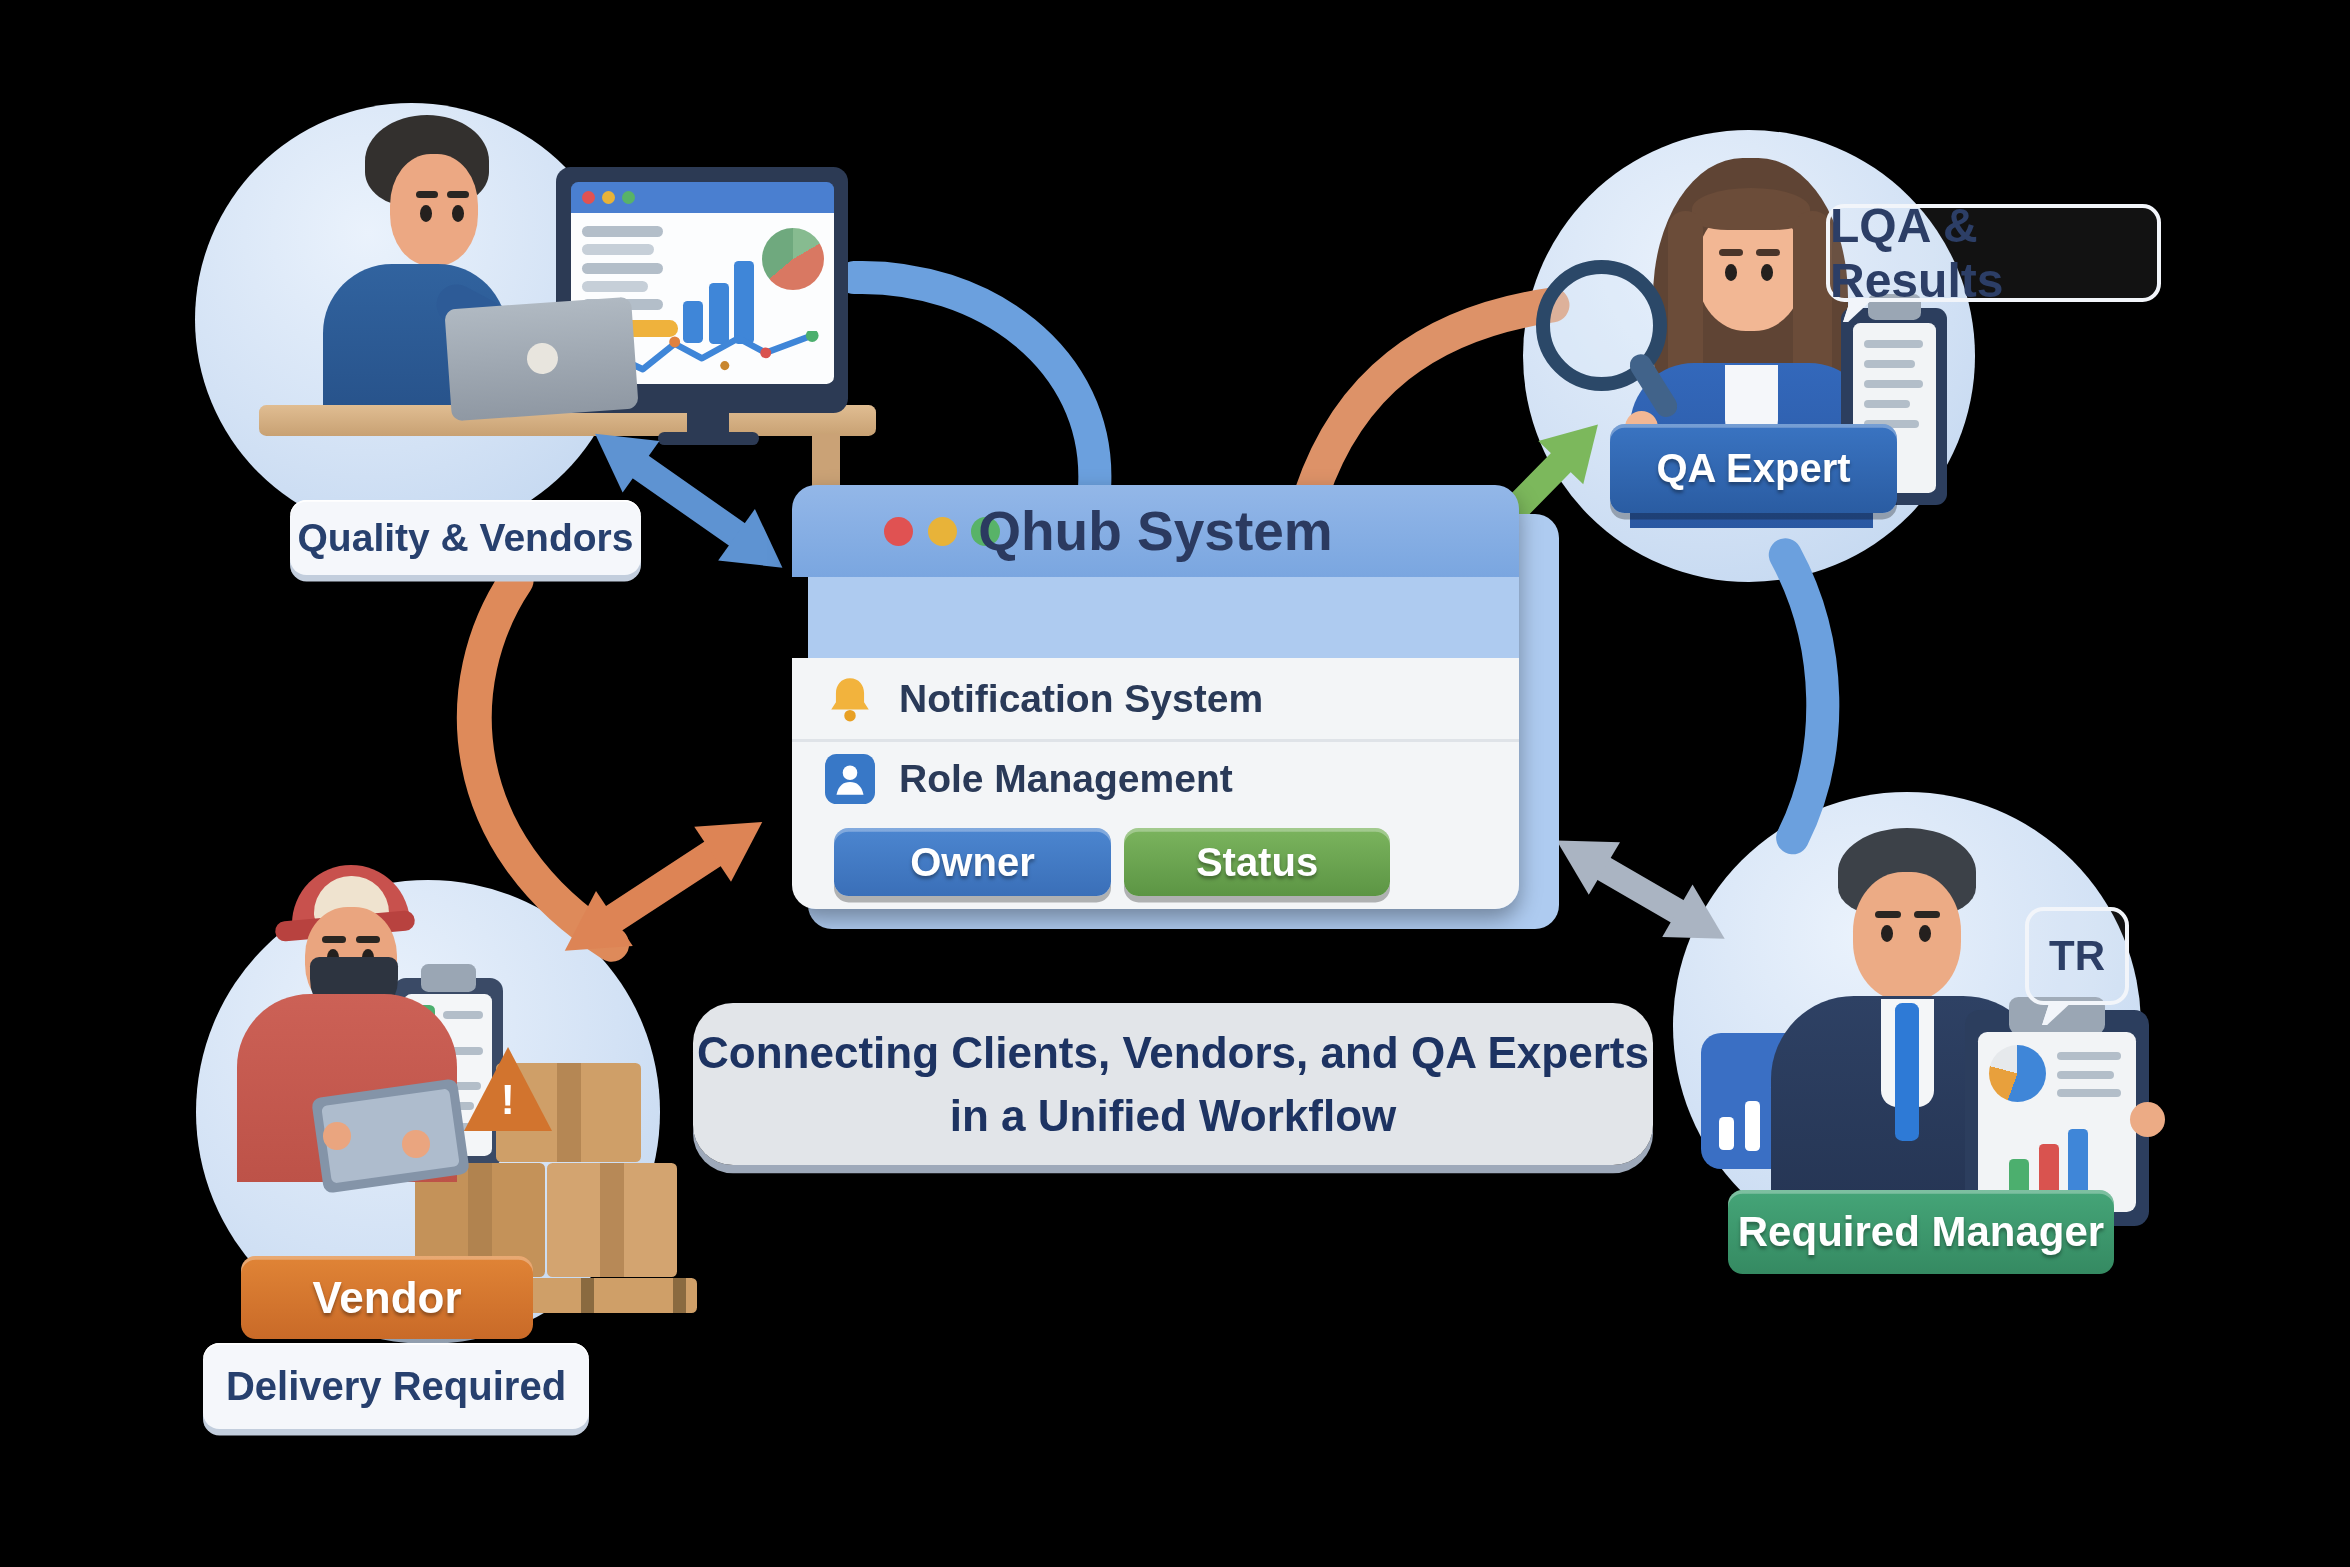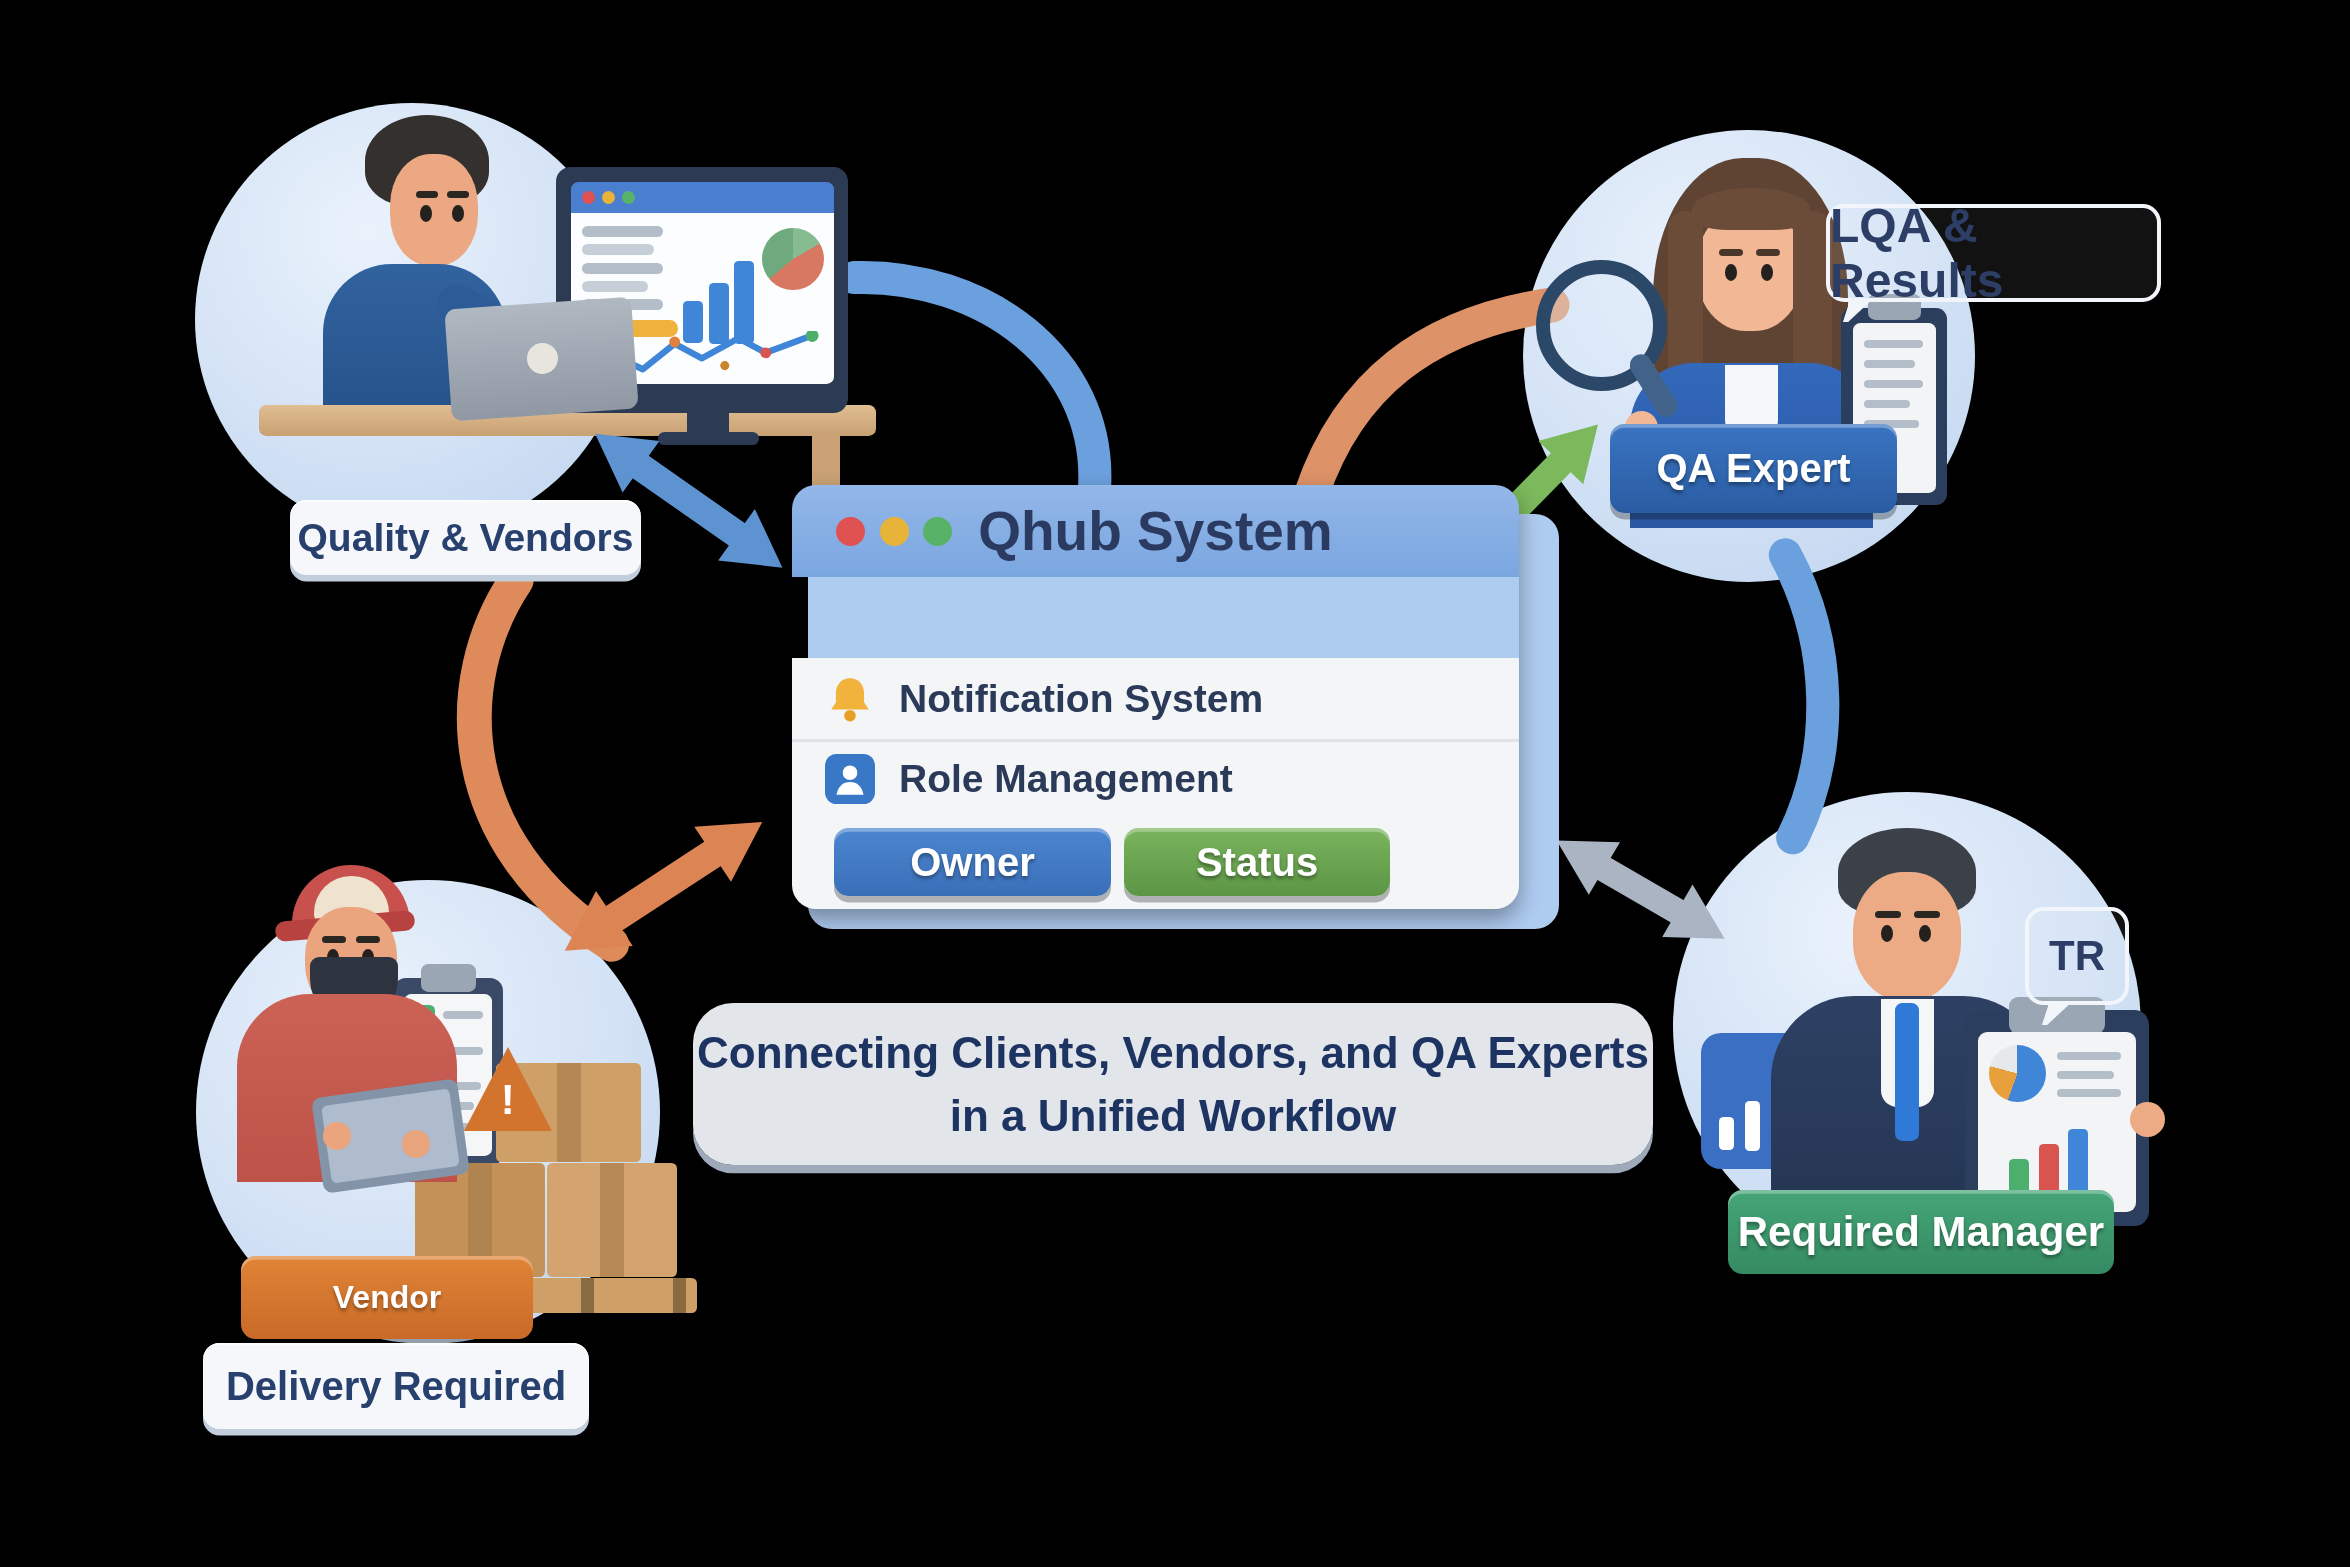--- a/index.html
+++ b/index.html
@@ -229,21 +229,21 @@
     </g>
 
     <g fill="#7cb85c" stroke="#7cb85c">
       <line x1="1648" y1="556" x2="1706" y2="497" stroke-width="30" stroke-linecap="round"></line>
       <polygon points="1740,462 1724,527 1675,480" stroke="none"></polygon>
     </g>
   </svg>
 
   <div class="abs" style="left:808px;top:514px;width:751px;height:415px;background:#aecbf0;border-radius:24px;"></div>
   <div class="abs" style="left:792px;top:485px;width:727px;height:424px;border-radius:24px;overflow:hidden;box-shadow:0 9.2px 22px rgba(0,0,0,.35);">
-    <div class="abs" style="left:0;top:0;width:727px;height:92px;background:linear-gradient(#93b7e8,#7aa6e0);display:flex;align-items:center;">
+    <div class="abs" style="left:0;top:0;width:727px;height:92px;background:linear-gradient(#93b7e8,#7aa6e0);display:flex;align-items:center;padding-left:48px;">
       <div style="margin-left:44px;display:flex;gap:14.7px;">
         <div style="width:29px;height:29px;border-radius:50%;background:#e05252;"></div>
         <div style="width:29px;height:29px;border-radius:50%;background:#e8b339;"></div>
         <div style="width:29px;height:29px;border-radius:50%;background:#58b368;"></div>
       </div>
       <div style="position:absolute;left:0;width:727px;text-align:center;font-size:55px;font-weight:bold;color:#2b3a60;">Qhub System</div>
     </div>
     <div class="win-row" style="position:absolute;left:0;top:253px;width:661px;height:81px;">
       <svg width="50" height="50" viewBox="0 0 48 48">
         <rect width="48" height="48" rx="11" fill="#3878c7"></rect>
@@ -261,21 +261,21 @@
     </div>
     <div class="abs" style="left:0;top:334px;width:727px;height:90px;background:#f3f5f7;"></div>
     <button class="role-btn" style="position:absolute;left:42px;top:343px;width:277px;height:68px;font-size:40px;background:linear-gradient(#4c86d0,#3a6fb8);border:none;cursor:pointer;font-family:inherit;">Owner</button>
     <button class="role-btn" style="position:absolute;left:332px;top:343px;width:266px;height:68px;font-size:40px;background:linear-gradient(#7bb45e,#5c9544);border:none;cursor:pointer;font-family:inherit;">Status</button>
   </div>
 
   <div class="sub-box abs" style="left:290px;top:500px;width:351px;height:75px;font-size:39px;">Quality &amp; Vendors</div>
 
   <div class="role-btn abs" style="left:1610px;top:424px;width:287px;height:89px;font-size:40px;background:linear-gradient(#3a74c2,#2a5ca2);">QA Expert</div>
 
-  <div class="role-btn abs" style="left:241px;top:1256px;width:292px;height:83px;font-size:32px;background:linear-gradient(#e08436,#c96a28);">Vendor</div>
+  <div class="role-btn abs" style="left:241px;top:1256px;width:292px;height:83px;font-size:44px;background:linear-gradient(#e08436,#c96a28);">Vendor</div>
   <div class="sub-box abs" style="left:203px;top:1343px;width:386px;height:86px;font-size:40px;">Delivery Required</div>
 
   <div class="role-btn abs" style="left:1728px;top:1190px;width:386px;height:84px;font-size:42px;background:linear-gradient(#45a578,#358a62);">Required Manager</div>
 
   <div class="bubble abs" style="left:1826px;top:204px;width:327px;height:90px;font-size:48px;">
     <span>LQA &amp; Results</span>
     <div class="tail"></div>
   </div>
   <div class="bubble abs" style="left:2025px;top:907px;width:96px;height:90px;font-size:42px;">
     <span>TR</span>

